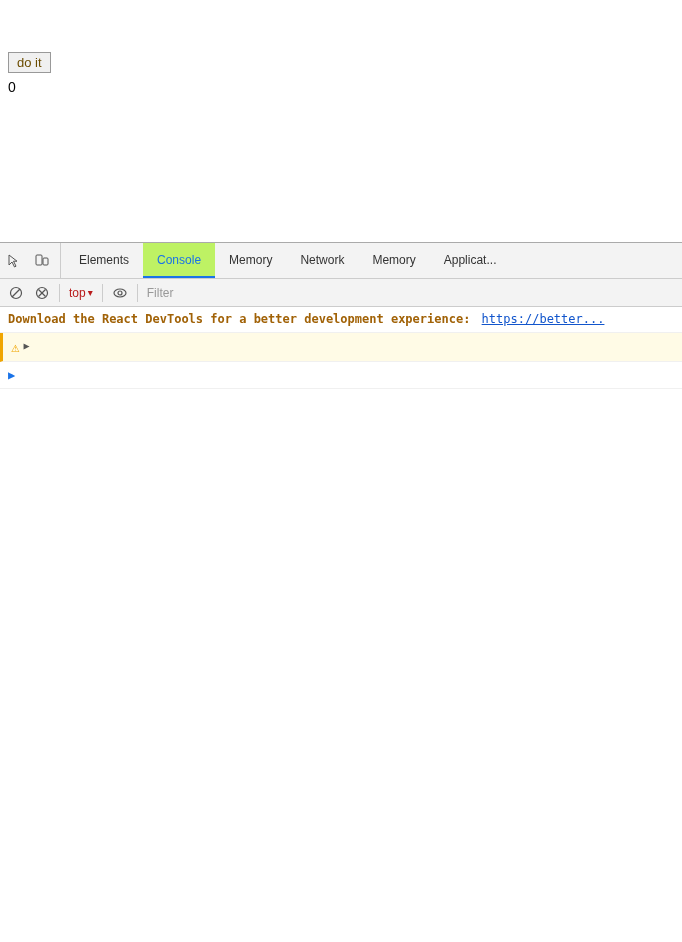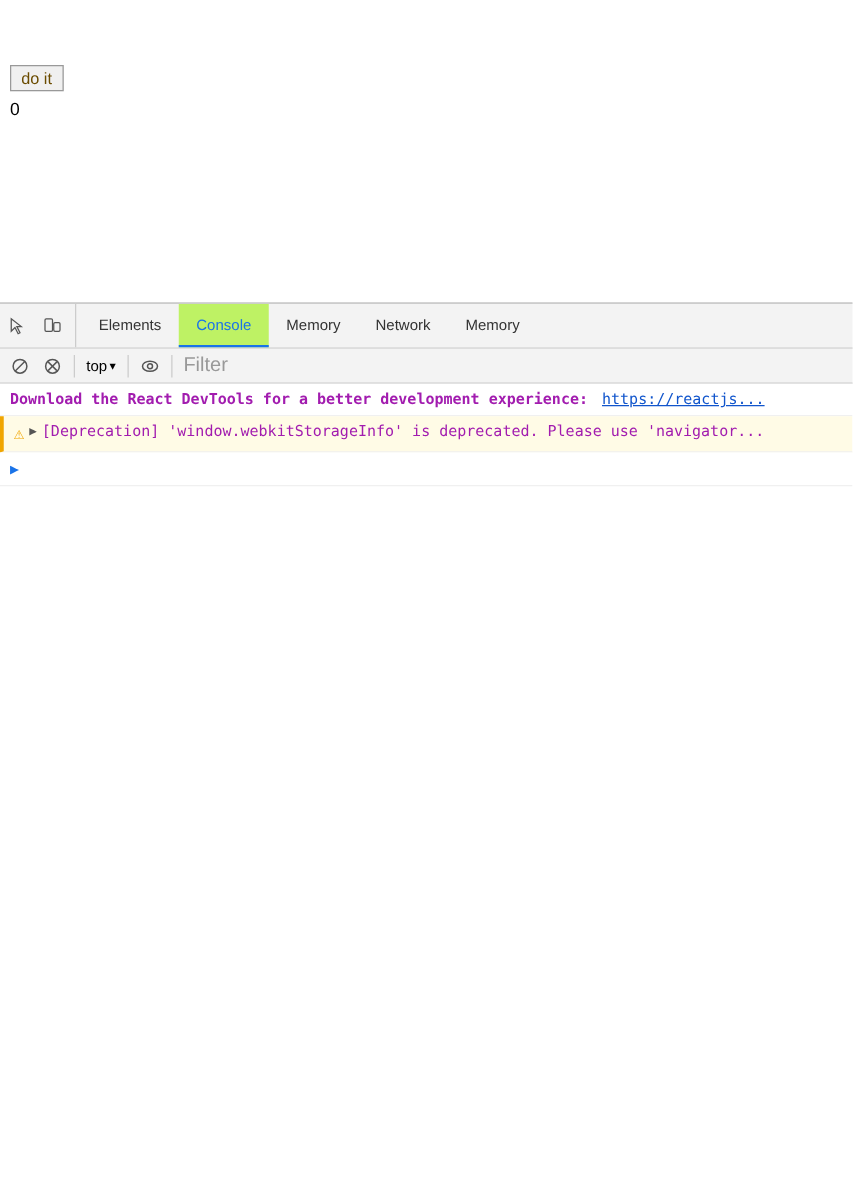--- a/index.html
+++ b/index.html
@@ -116,21 +116,21 @@
       background: #ccc;
       margin: 0 3px;
     }
 
     .top-dropdown {
       display: flex;
       align-items: center;
       background: transparent;
       border: none;
       font-size: 12px;
-      color: #000000;
+      color: #b91c1c;
       cursor: pointer;
       padding: 2px 4px;
       border-radius: 2px;
     }
 
     .top-dropdown .arrow {
       margin-left: 2px;
       font-size: 10px;
     }
 
@@ -143,21 +143,21 @@
       display: flex;
       align-items: center;
       justify-content: center;
       border-radius: 2px;
       color: #555;
     }
 
     .filter-input {
       border: none;
       background: transparent;
-      font-size: 16px;
+      font-size: 12px;
       color: #000000;
       outline: none;
       flex: 1;
       padding: 0 4px;
     }
 
     .filter-input::placeholder {
       color: #999;
     }
 
@@ -192,21 +192,21 @@
       background: #ffffff;
     }
 
     .console-message-link {
       color: #1155cc;
       text-decoration: underline;
       cursor: pointer;
     }
 
     .console-message-text {
-      color: #a21caf;
+      color: #a16207;
       white-space: pre-wrap;
       word-break: break-all;
     }
 
     .console-message-text.bold {
       font-weight: bold;
     }
 
     .warning-icon {
       color: #f0a500;
@@ -288,20 +288,23 @@
       <span>Console</span>
     </div>
     <div class="tab">
       <span>Memory</span>
     </div>
     <div class="tab">
       <span>Network</span>
     </div>
     <div class="tab">
       <span>Memory</span>
+    </div>
+    <div class="tab">
+      <span>Applicat...</span>
     </div>
   </div>
 
   <div class="devtools-toolbar">
     <button class="toolbar-icon-btn" title="Clear console">
 
       <svg width="16" height="16" viewBox="0 0 16 16" fill="none">
         <circle cx="8" cy="8" r="5.5" stroke="#555" stroke-width="1.2"></circle>
         <line x1="4" y1="12" x2="12" y2="4" stroke="#555" stroke-width="1.2"></line>
       </svg>
@@ -332,28 +335,27 @@
 
     <div class="toolbar-separator"></div>
 
     <input type="text" class="filter-input" placeholder="Filter" style="">
   </div>
 
   <div class="console-output">
 
     <div class="console-message info">
       <span class="console-message-text bold">Download the React DevTools for a better development experience:&nbsp;</span>
-      <span class="console-message-link">https://reactjs...</span>
+      <span class="console-message-link">https://better...</span>
     </div>
 
 
     <div class="console-message warning">
       <span class="warning-icon">⚠</span>
       <span class="expand-arrow">▶</span>
-      <span class="console-message-text">[Deprecation] 'window.webkitStorageInfo' is deprecated. Please use 'navigator...</span>
     </div>
 
     <div class="console-message prompt">
       <span class="prompt-arrow">▶</span>
     </div>
 
   </div>
 </div>
 
 </body></html>

